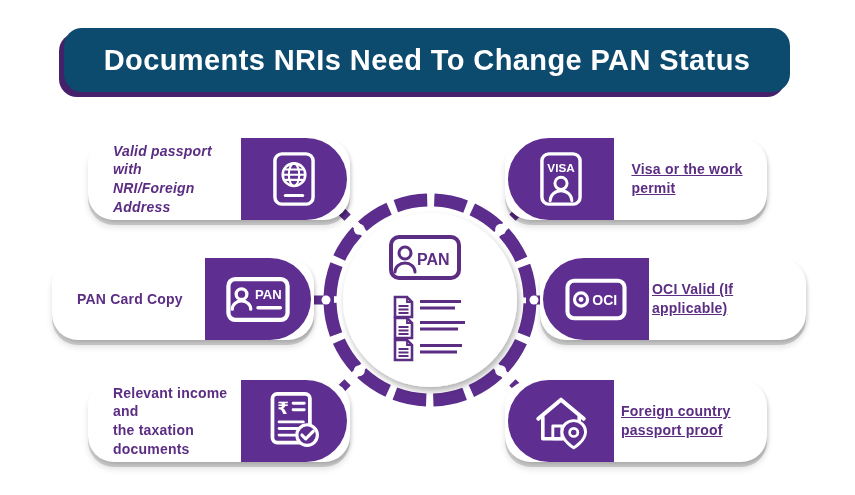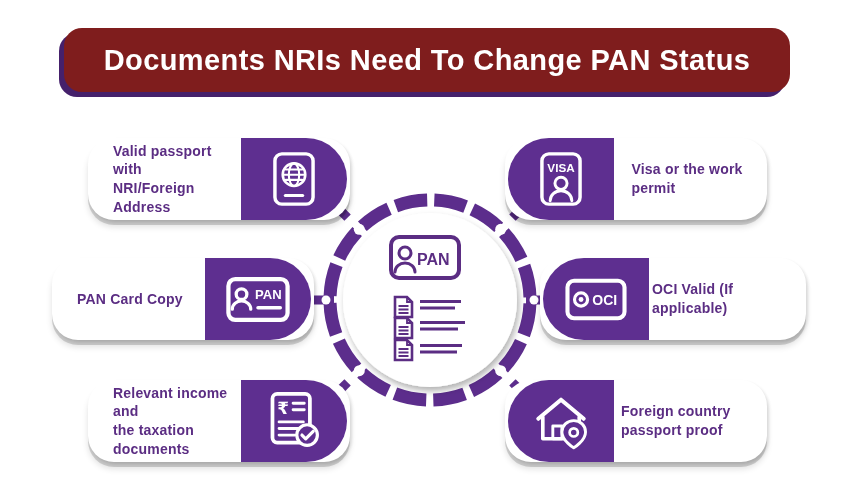--- a/index.html
+++ b/index.html
@@ -2,55 +2,55 @@
 <html><head>
 <meta charset="utf-8">
 <style>
   html,body{margin:0;padding:0;background:#ffffff;}
   body{font-family:"Liberation Sans", sans-serif;}
   .stage{position:relative;width:855px;height:495px;background:#ffffff;overflow:hidden;}
 
   
   .banner{
     position:absolute;left:64px;top:28px;width:726px;height:64px;
-    background:#7f1d1d;border-radius:18px;
+    background:#0c4a6e;border-radius:18px;
     box-shadow:-5px 5px 0 #45206B;
     display:flex;align-items:center;justify-content:center;
   }
   .banner h1{
     margin:0;color:#ffffff;font-size:29px;font-weight:800;letter-spacing:.4px;
     font-family:"Liberation Sans", sans-serif;
   }
 
   
   .card{
     position:absolute;height:82px;background:#ffffff;border-radius:26px;
     box-shadow:0 5px 0 rgba(0,0,0,0.15), 0 7px 6px rgba(0,0,0,0.12), 2px 2px 3px rgba(0,0,0,0.10);
     display:flex;align-items:center;overflow:hidden;
   }
   .card-text{
     color:#5B2D83;font-size:14px;font-weight:bold;line-height:1.34;
     letter-spacing:.2px;white-space:pre-line;position:relative;z-index:2;
   }
   .card.left-side .card-text{padding:0 116px 0 25px;}
-  .card.right-side .card-text{padding:0 14px 0 116px;}
+  .card.right-side .card-text{padding:0 14px 0 116px;text-decoration:underline;}
   .cap{
     position:absolute;top:0;bottom:0;width:106px;background:#5E2F90;
     display:flex;align-items:center;justify-content:center;z-index:1;
   }
   .cap.cap-right{right:3px;border-radius:0 41px 41px 0;}
   .cap.cap-left{left:3px;border-radius:41px 0 0 41px;}
 
   .wicon{fill:none;stroke:#ffffff;stroke-linecap:round;stroke-linejoin:round;}
   .itext{fill:#ffffff;font-weight:bold;font-family:"Liberation Sans","DejaVu Sans",sans-serif;}
   .ptext{fill:#5B2D83;font-weight:bold;font-family:"Liberation Sans","DejaVu Sans",sans-serif;}
   .pline{stroke:#5B2D83;stroke-linecap:butt;}
 
   
-  #card-passport {left:88px; top:138px; width:262px;}
+  #card-passport {left:88px; top:138px; width:262px;font-style:italic;}
   #card-pan-copy {left:52px; top:258px; width:262px;align-items:center;}
   #card-tax-docs {left:88px; top:380px; width:262px;}
   #card-visa     {left:505px;top:138px; width:262px;justify-content:center;}
   #card-oci      {left:540px;top:258px; width:266px;}
   #card-address  {left:505px;top:380px; width:262px;}
   #card-oci .card-text{padding-left:112px;}
 
   .hub{position:absolute;left:300px;top:170px;width:260px;height:260px;}
 </style>
 </head>

